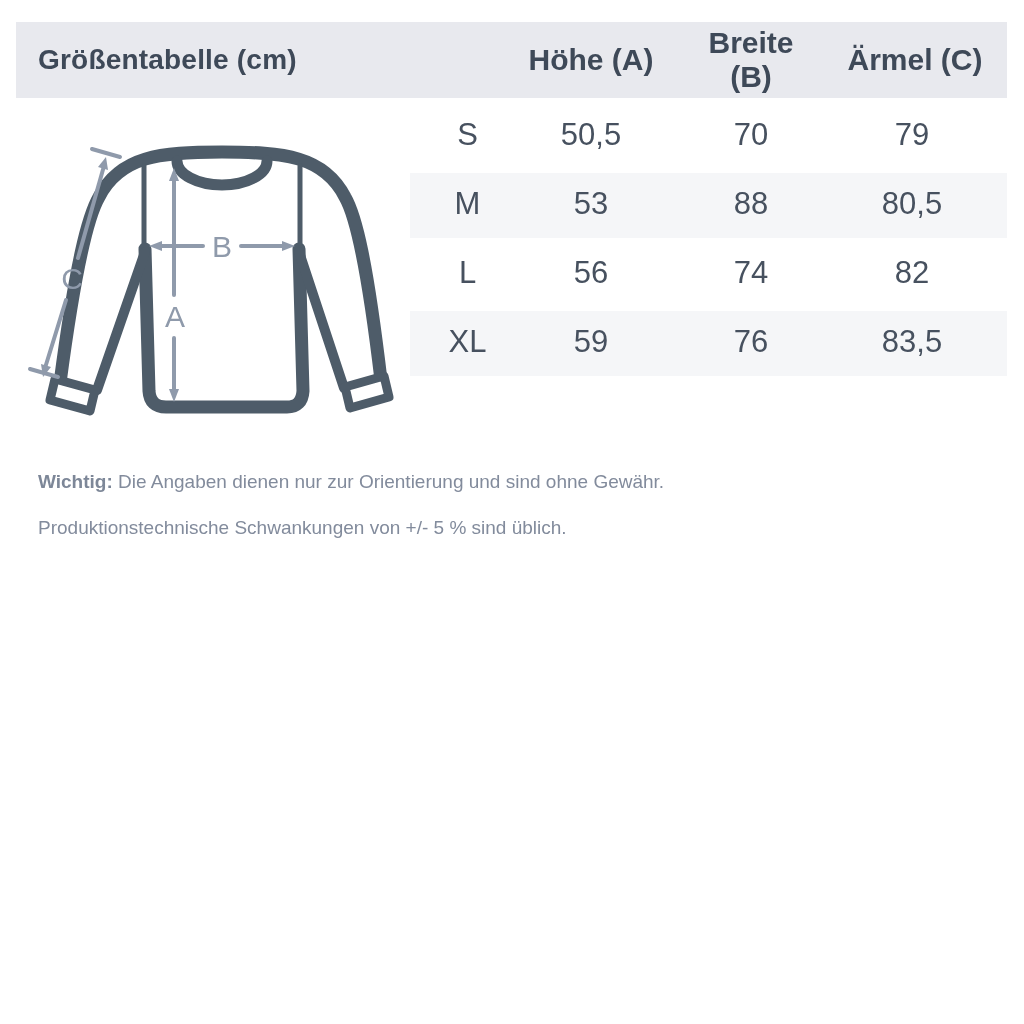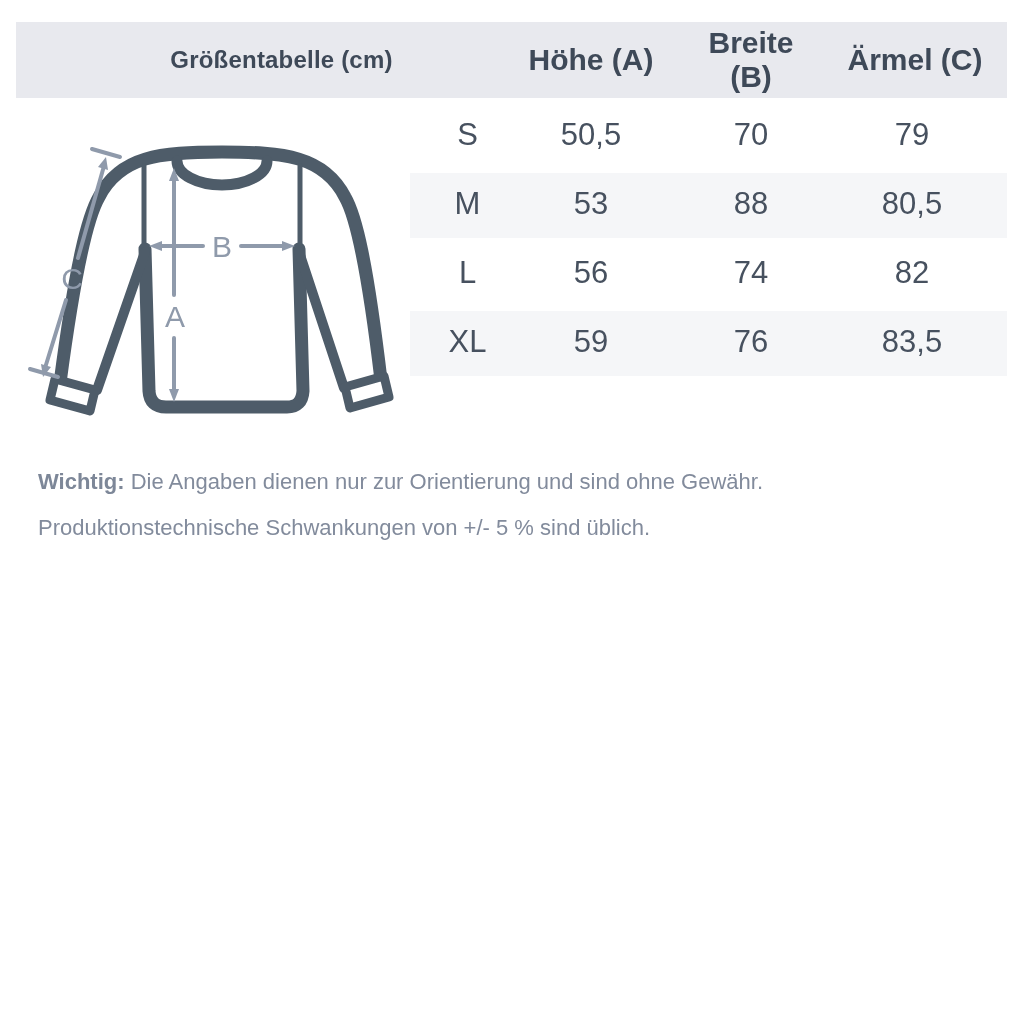--- a/index.html
+++ b/index.html
@@ -7,21 +7,21 @@
     width:1024px;height:1024px;background:#ffffff;position:relative;
     font-family:"Liberation Sans", sans-serif;overflow:hidden;
   }
   
   .header-band{
     position:absolute;left:16px;top:22px;width:991px;height:76px;
     background:#e8e9ee;display:flex;align-items:center;box-sizing:border-box;
   }
   .header-title{
     width:509px;box-sizing:border-box;padding-left:22px;
-    font-size:24px;font-weight:bold;color:#3e4958;letter-spacing:.2px;text-align:center;
+    font-size:28px;font-weight:bold;color:#3e4958;letter-spacing:.2px;
   }
   .hcol{
     box-sizing:border-box;text-align:center;
     font-size:30px;font-weight:bold;color:#3e4958;
   }
   .hcol.c2,.hcol.c3{width:160px;padding-right:28px;}
   .hcol.c4{width:162px;padding-right:22px;}
   
   .rows{position:absolute;left:410px;top:100px;width:597px;}
   .trow{height:69px;display:flex;align-items:center;}
@@ -31,21 +31,21 @@
   }
   .cell{box-sizing:border-box;text-align:center;font-size:31px;color:#47515f;}
   .cell.size{width:115px;}
   .cell.v2,.cell.v3{width:160px;padding-right:28px;}
   .cell.v4{width:162px;padding-right:28px;}
   
   .diagram-svg{position:absolute;left:0;top:0;width:1024px;height:1024px;}
   
   .note{
     position:absolute;left:38px;top:459px;width:940px;
-    font-size:22px;line-height:46px;color:#828b9c;
+    font-size:19px;line-height:46px;color:#828b9c;
   }
   .note .bold{font-weight:bold;color:#7d8798;}
 </style>
 </head>
 <body>
 
 <div class="header-band">
   <div class="header-title">Größentabelle (cm)</div>
   <div class="hcol c3">Höhe (A)</div>
   <div class="hcol c2">Breite (B)</div>

